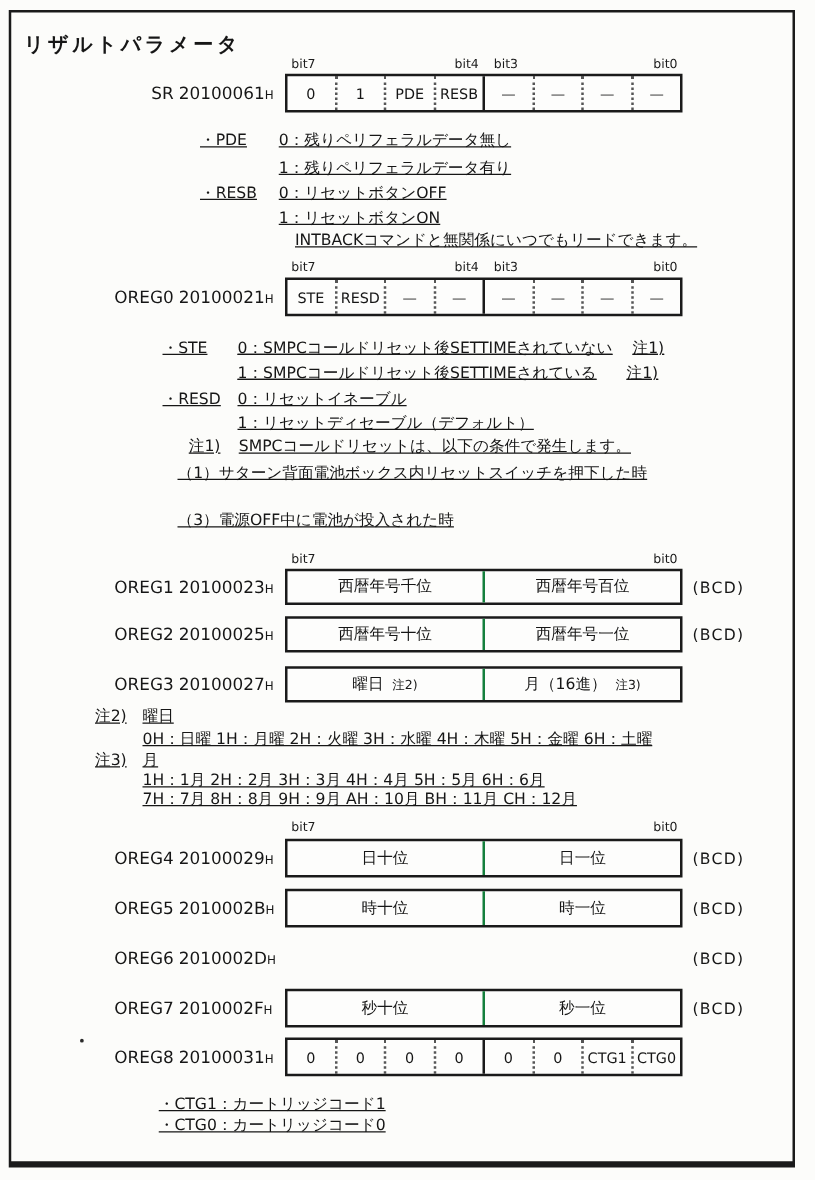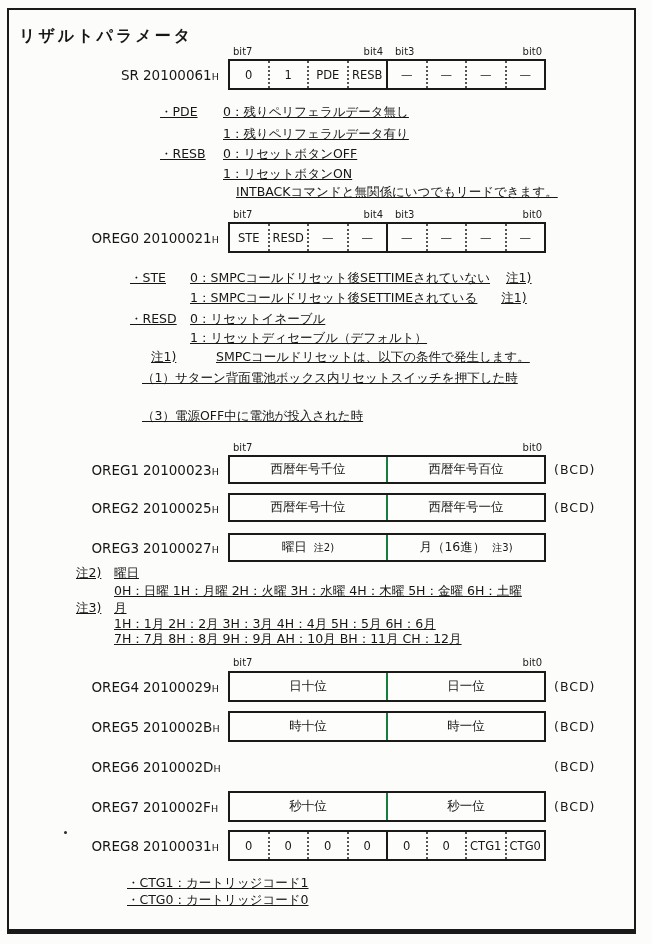--- a/index.html
+++ b/index.html
@@ -136,21 +136,21 @@
   </div>
   <div class="nline" style="top:311px">
     <span style="left:130px">・RESD</span>
     <span style="left:190px">0：リセットイネーブル</span>
   </div>
   <div class="nline" style="top:330px">
     <span style="left:190px">1：リセットディセーブル（デフォルト）</span>
   </div>
   <div class="nline" style="top:349px">
     <span style="left:151px">注1)</span>
-    <span style="left:216px">SMPCコールドリセットは、以下の条件で発生します。</span>
+    <span style="left:191px">SMPCコールドリセットは、以下の条件で発生します。</span>
   </div>
   <div class="nline" style="top:370px">
     <span style="left:142px">（1）サターン背面電池ボックス内リセットスイッチを押下した時</span>
   </div>
   <div class="nline" style="top:408px">
     <span style="left:142px">（3）電源OFF中に電池が投入された時</span>
   </div>
 
   <div class="bitrow" style="top:442px">
     <span class="b7">bit7</span>

